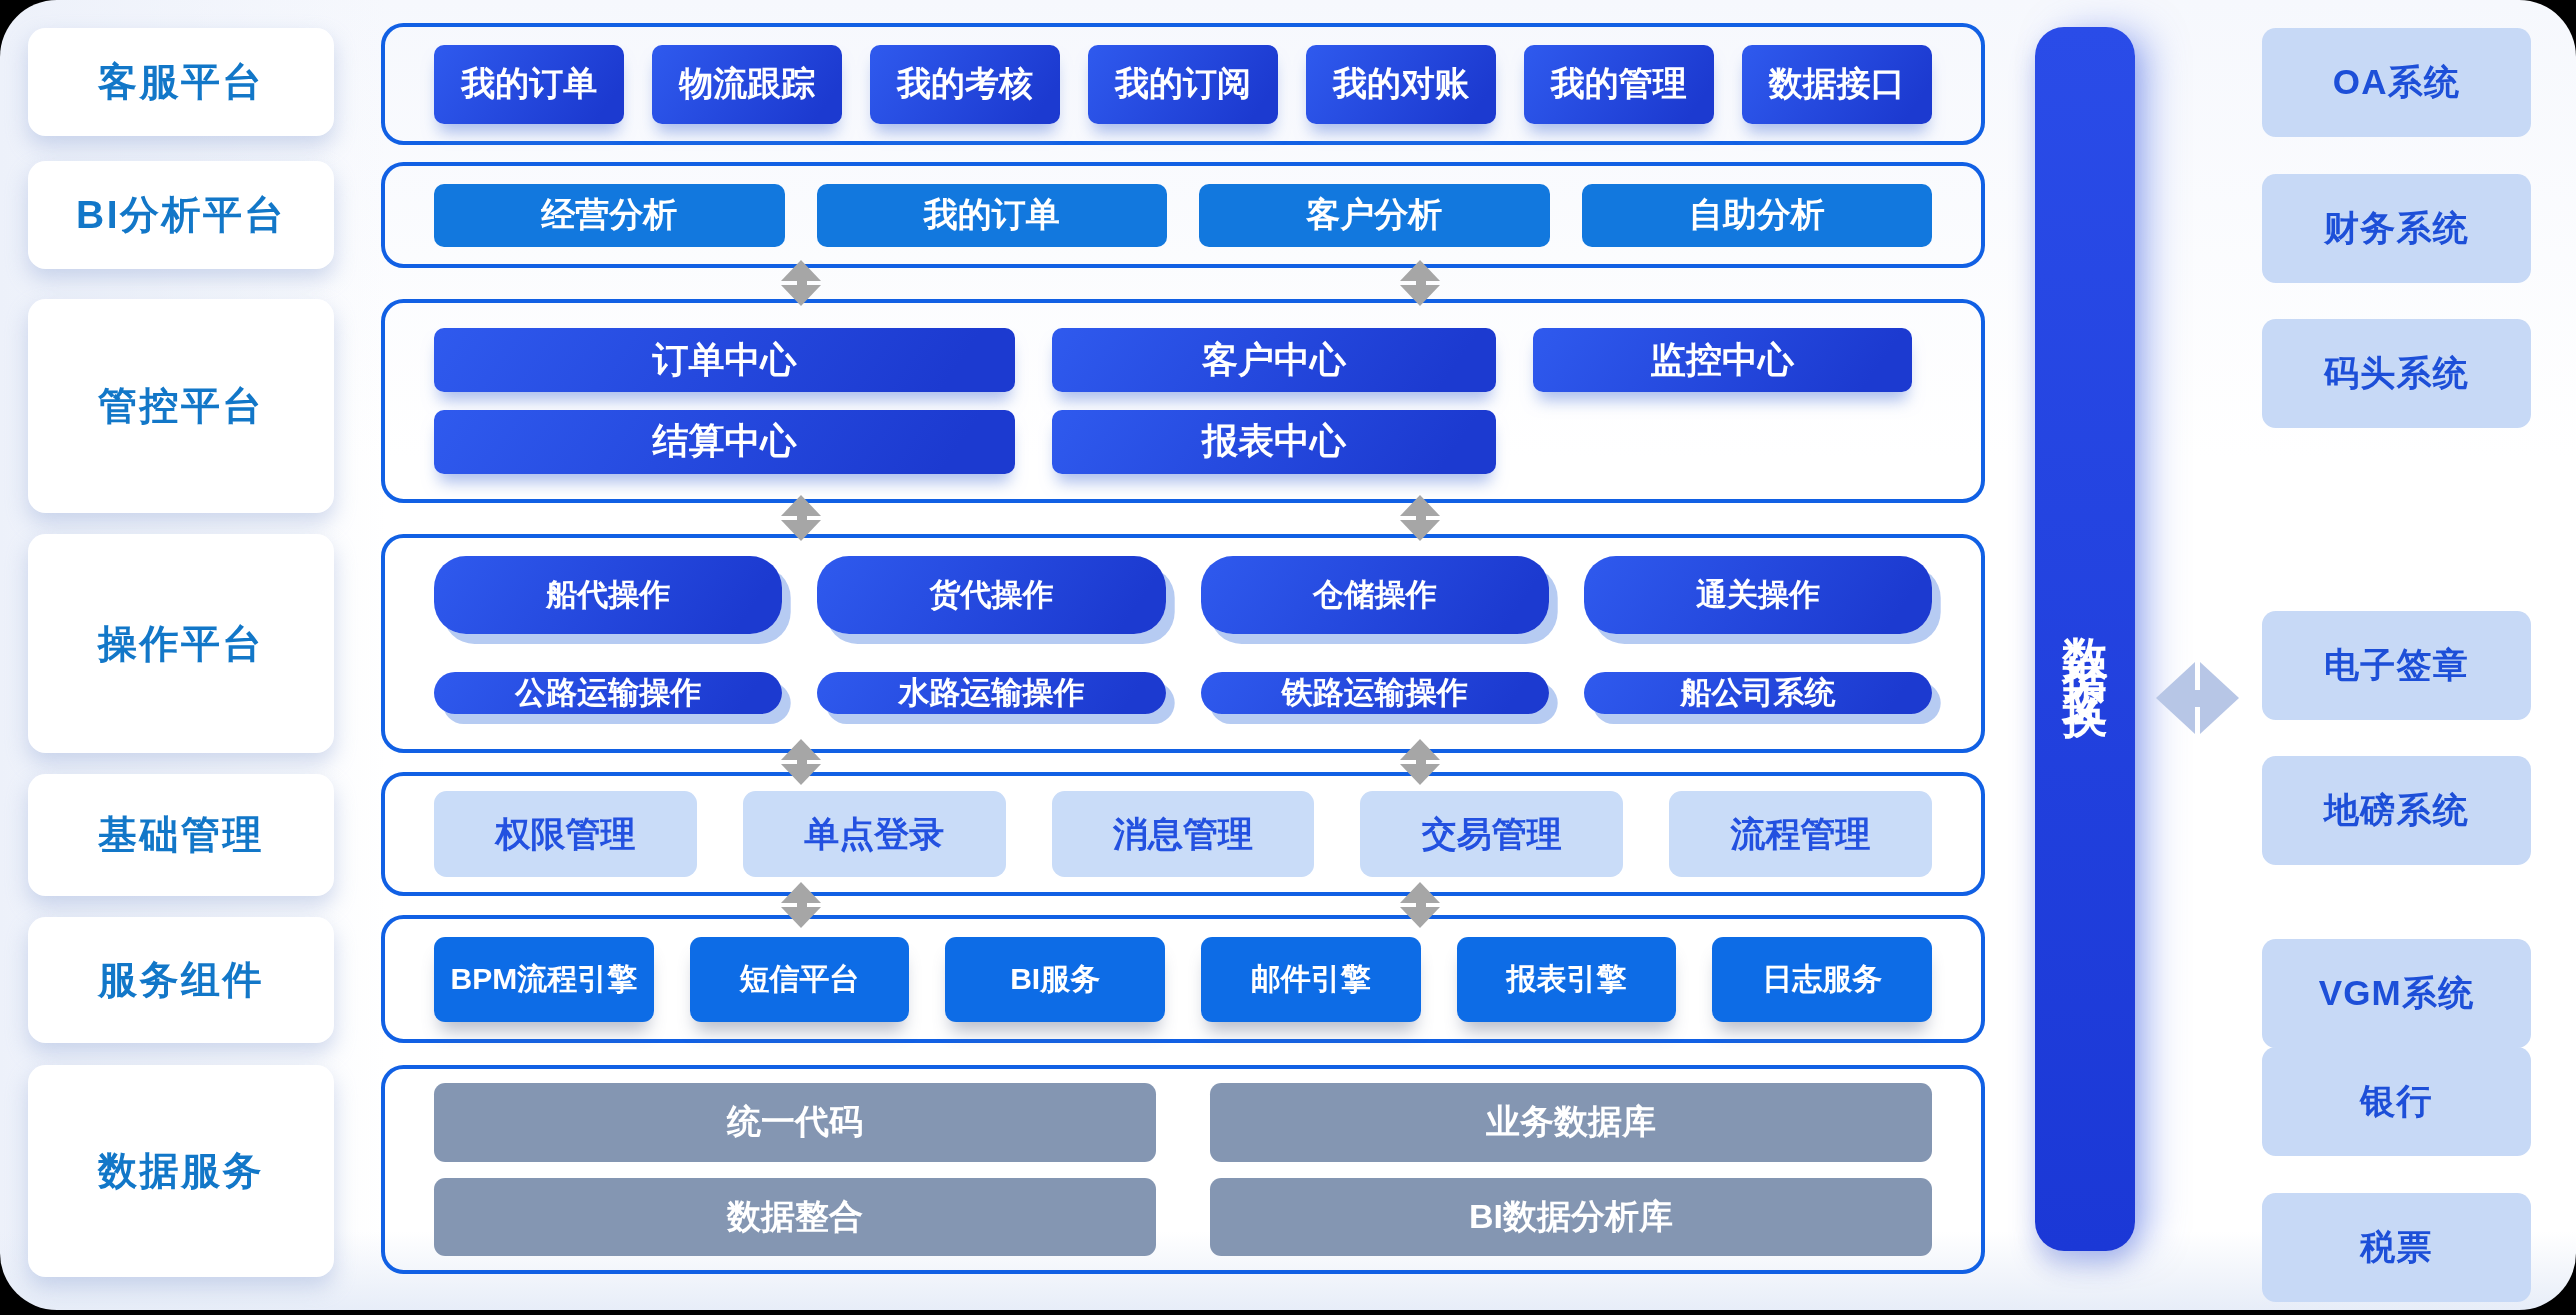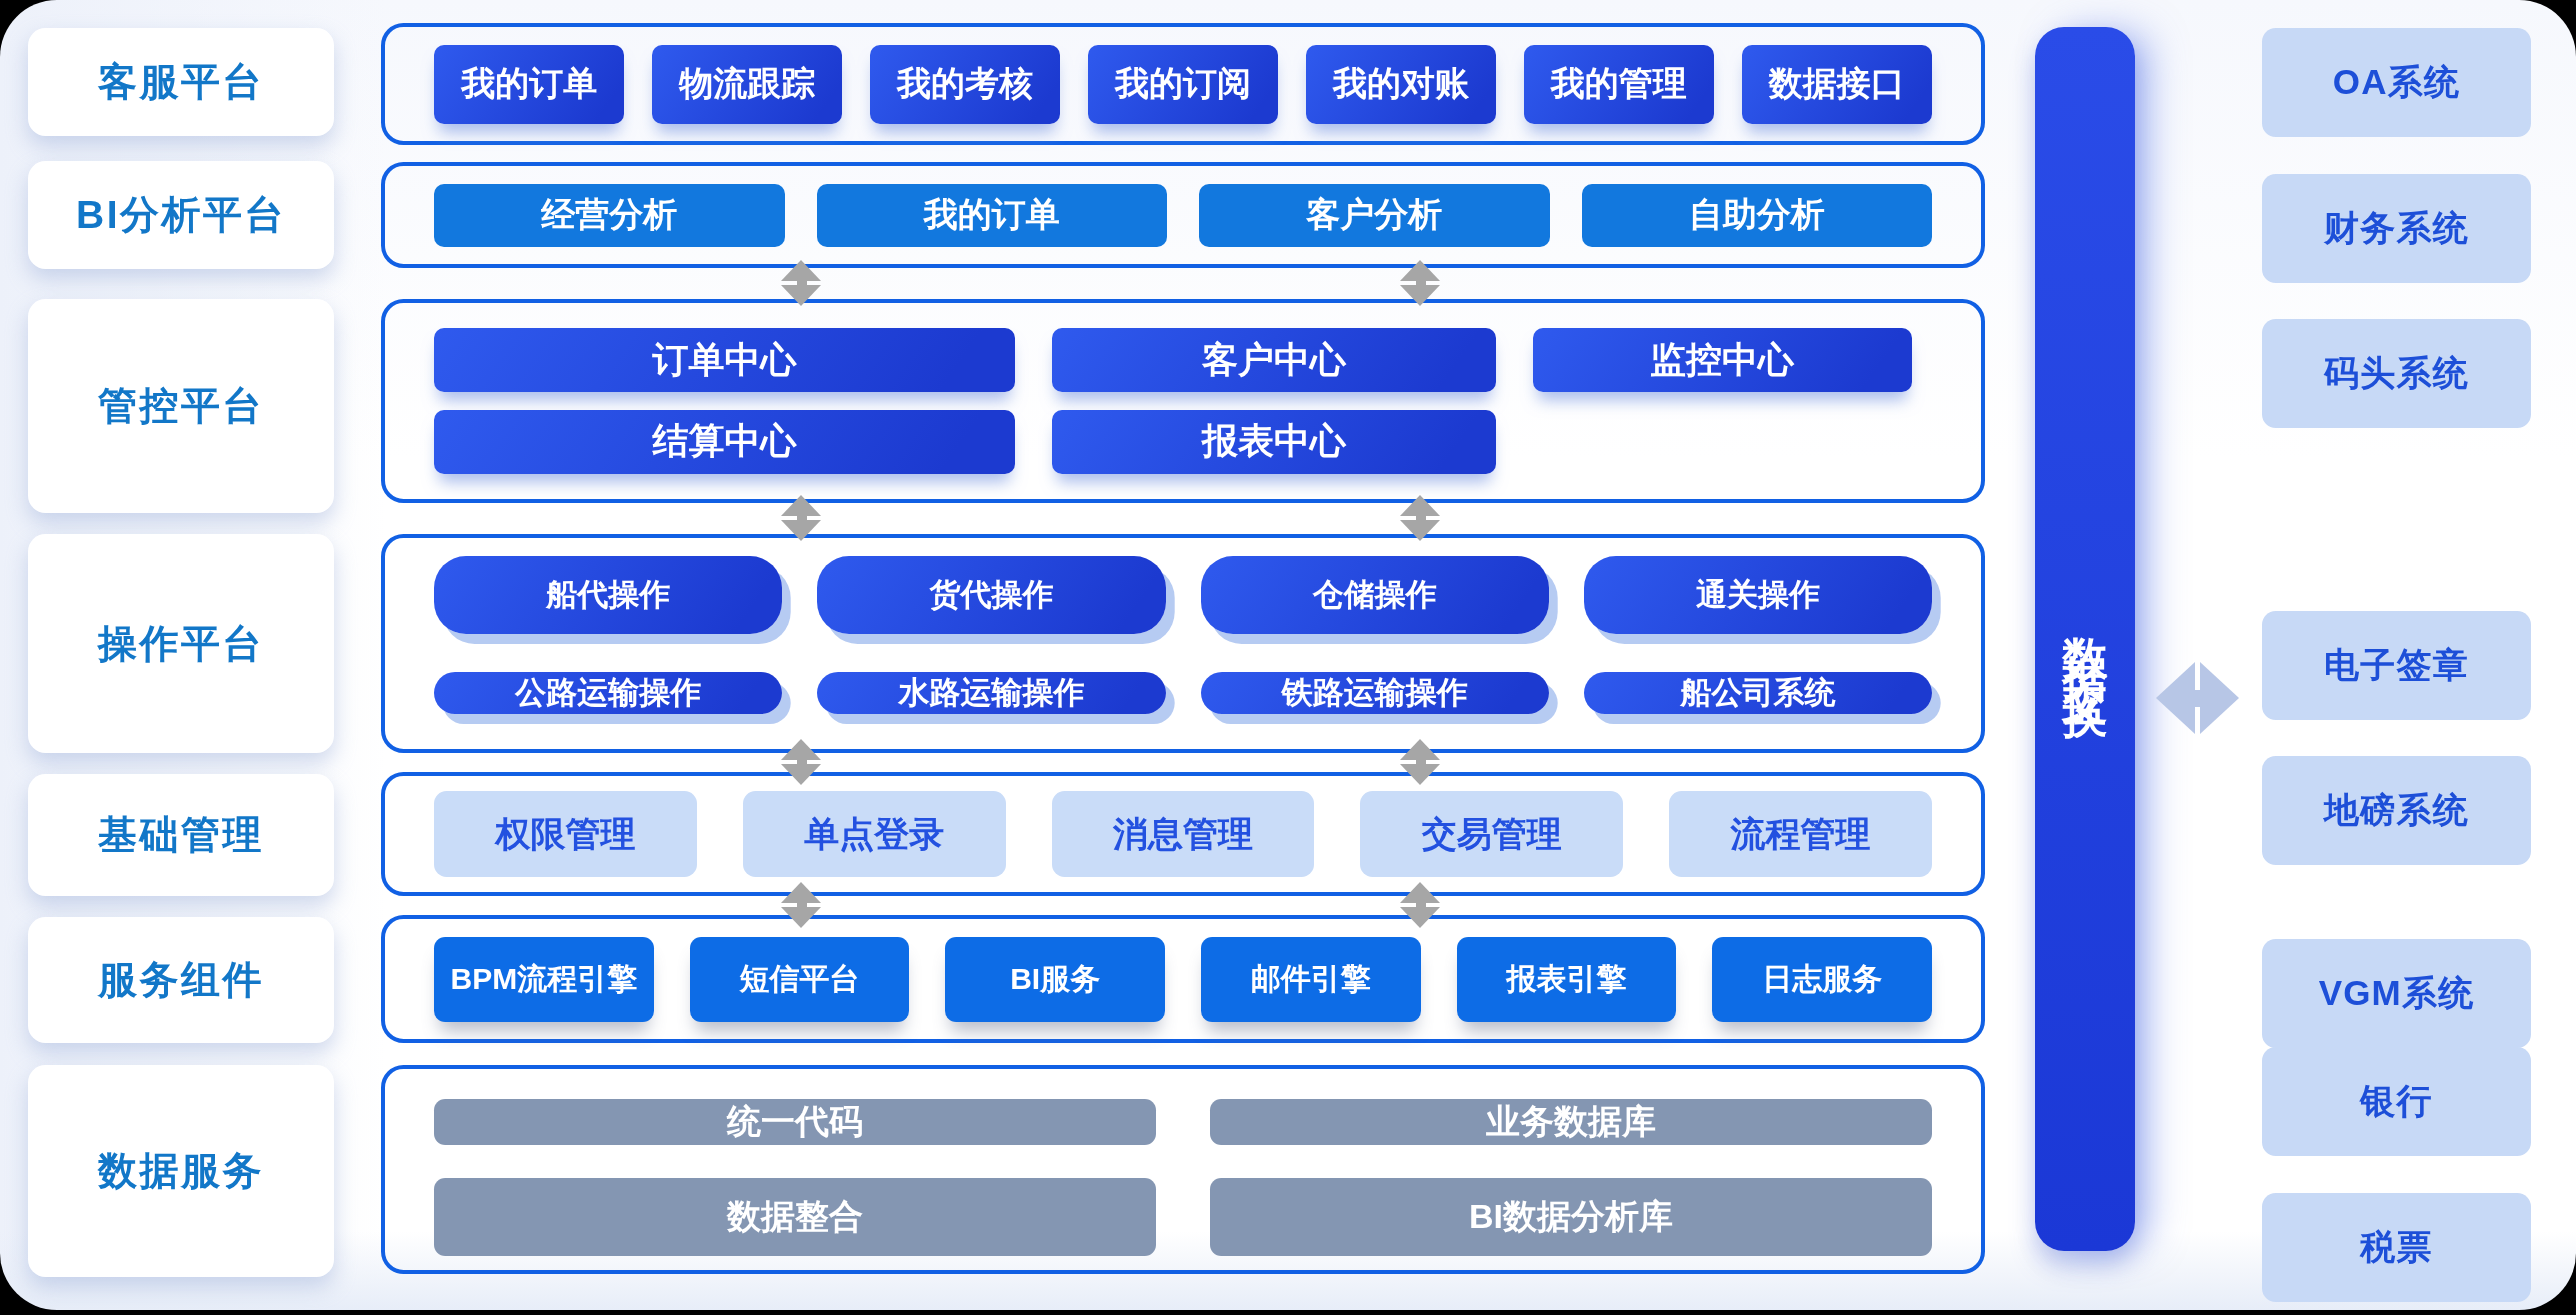--- a/index.html
+++ b/index.html
@@ -145,21 +145,21 @@
       <div class="btn btn-azure2 flex1 fs48">BPM流程引擎</div>
       <div class="btn btn-azure2 flex1 fs48">短信平台</div>
       <div class="btn btn-azure2 flex1 fs48">BI服务</div>
       <div class="btn btn-azure2 flex1 fs48">邮件引擎</div>
       <div class="btn btn-azure2 flex1 fs48">报表引擎</div>
       <div class="btn btn-azure2 flex1 fs48">日志服务</div>
     </div>
   </div>
 
   <div class="panel" style="top:1065px;height:209px;padding:13.7px 49px;gap:16px;">
-    <div class="row" style="gap:54px;align-items:center;">
+    <div class="row" style="gap:54px;">
       <div class="btn btn-gray flex1 fs54">统一代码</div>
       <div class="btn btn-gray flex1 fs54">业务数据库</div>
     </div>
     <div class="row" style="gap:54px;">
       <div class="btn btn-gray flex1 fs54">数据整合</div>
       <div class="btn btn-gray flex1 fs54">BI数据分析库</div>
     </div>
   </div>
 
   <div class="v-arrow" style="left:781px;top:260px;">

